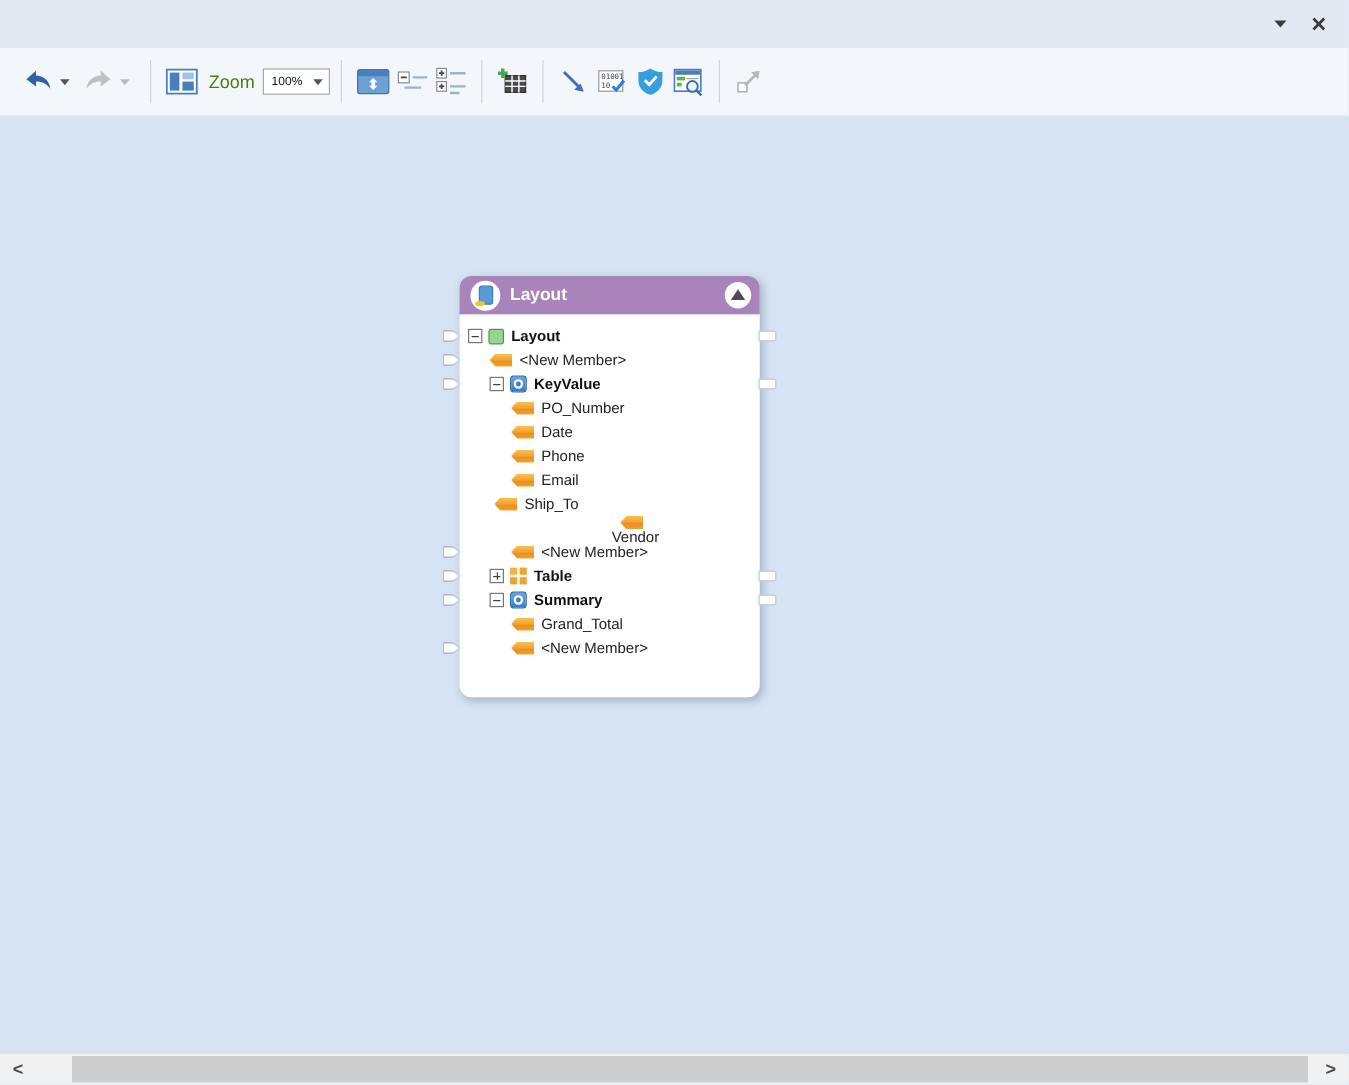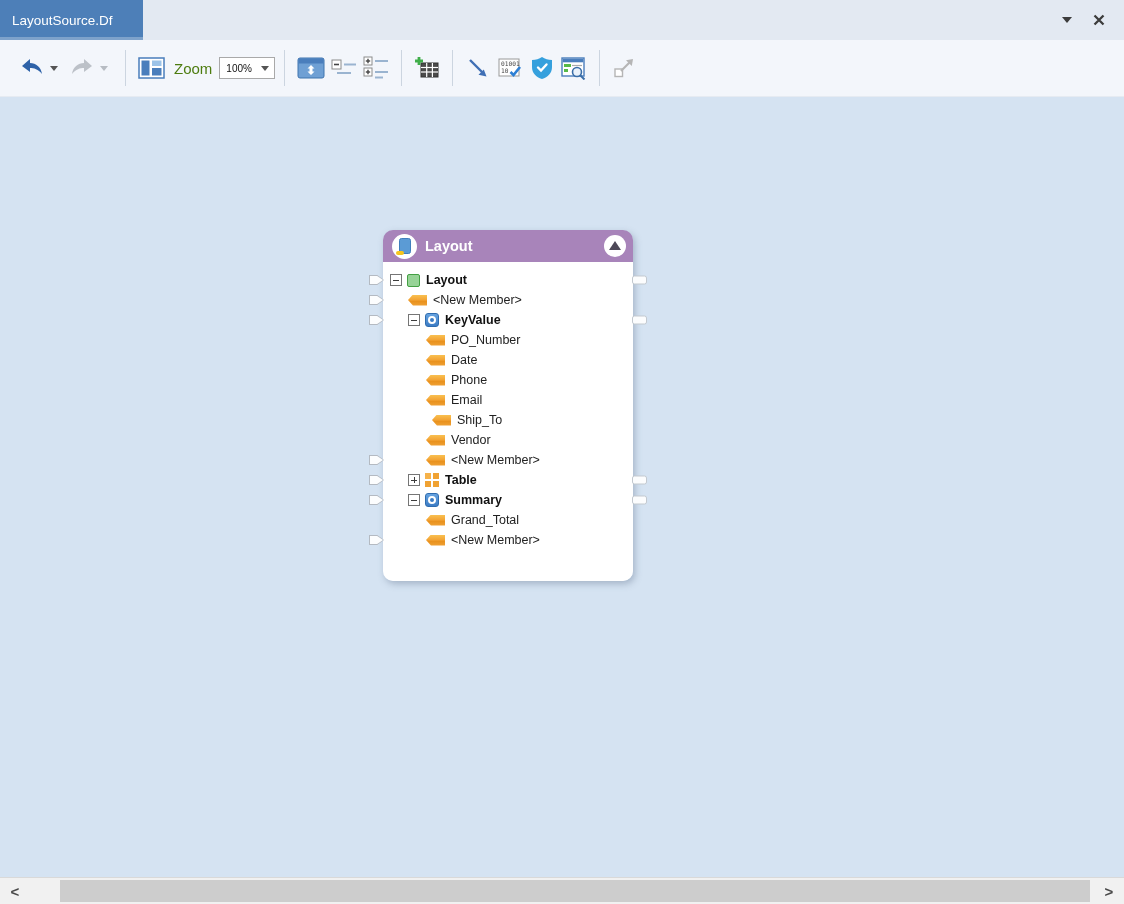--- a/index.html
+++ b/index.html
@@ -89,23 +89,20 @@
   .sb-btn { width:30px; display:flex; align-items:center; justify-content:center; color:#4a4a4a; font-weight:bold; font-size:15px; }
   .sb-track { flex:1; position:relative; }
   .sb-thumb { position:absolute; left:30px; right:4px; top:2px; bottom:2px; background:#cdcdcd; }
 </style>
 </head>
 <body>
 
 <div class="window">
 
   <div class="tabbar">
-    <div class="tab">
-      <span>LayoutSource.Df</span>
-    </div>
     <div class="tabbar-controls">
       <span class="caret-down"></span>
       <span class="tbtn">
         <svg width="12" height="12" viewBox="0 0 12 12">
             <path d="M1.5 1.5 L10.5 10.5 M10.5 1.5 L1.5 10.5" stroke="#3c3c3c" stroke-width="2.3"></path>
           </svg>
       </span>
     </div>
   </div>
 
@@ -272,25 +269,25 @@
             <span class="row-label">Date</span>
           </div>
           <div class="tree-row" style="padding-left: 43px;">
             <span class="tree-icon icon-tag"></span>
             <span class="row-label">Phone</span>
           </div>
           <div class="tree-row" style="padding-left: 43px;">
             <span class="tree-icon icon-tag"></span>
             <span class="row-label">Email</span>
           </div>
-          <div class="tree-row" style="padding-left: 49px;">
+          <div class="tree-row" style="padding-left: 29px;">
             <span class="tree-icon icon-tag"></span>
             <span class="row-label">Ship_To</span>
           </div>
-          <div class="tree-row" style="padding-left: 43px;">
+          <div class="tree-row" style="padding-left: 43px; flex-direction: column;">
             <span class="tree-icon icon-tag"></span>
             <span class="row-label">Vendor</span>
           </div>
           <div class="tree-row" style="padding-left: 43px;">
             <span class="port-left"></span>
             <span class="tree-icon icon-tag"></span>
             <span class="row-label">&lt;New Member&gt;</span>
           </div>
           <div class="tree-row bold" style="padding-left: 25px;">
             <span class="port-left"></span>

